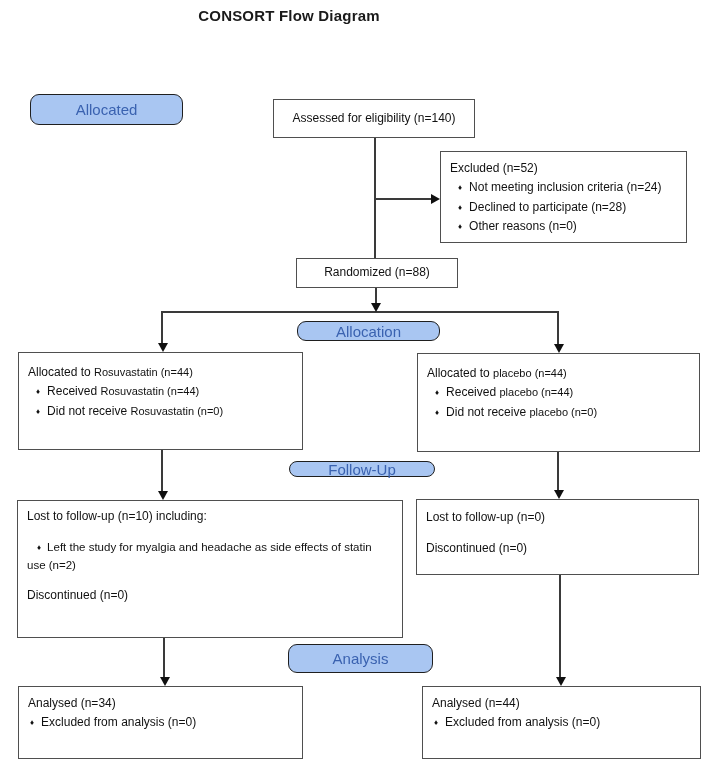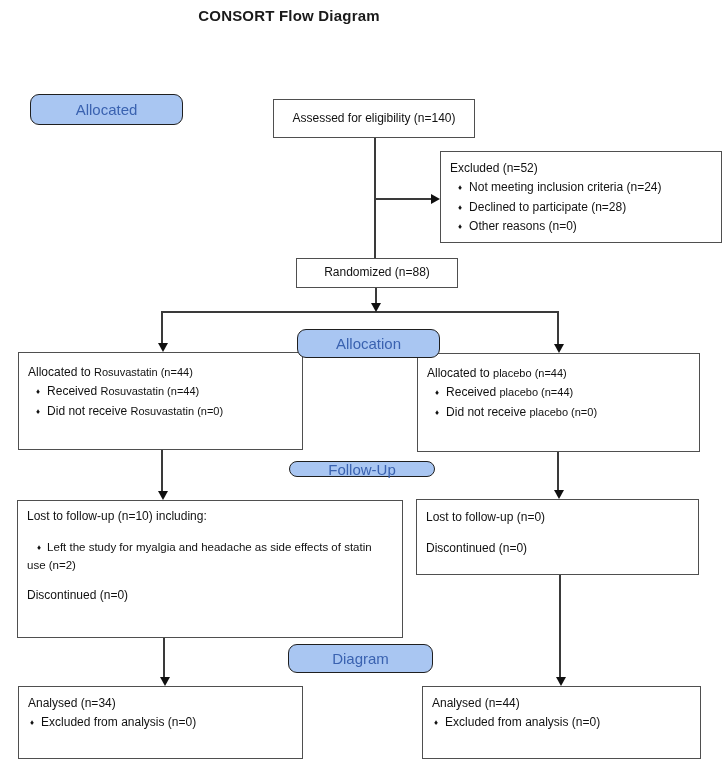--- a/index.html
+++ b/index.html
@@ -63,35 +63,35 @@
   <div class="arr-d" style="left:553.5px;top:490px;"></div>
 
   <div class="vline" style="left:163px;top:638px;height:39px;"></div>
   <div class="arr-d" style="left:159.5px;top:677px;"></div>
   <div class="vline" style="left:559px;top:575px;height:102px;"></div>
   <div class="arr-d" style="left:555.5px;top:677px;"></div>
 
   <div class="stage" style="left:30px;top:94px;width:153px;height:31px;">
     <span>Allocated</span>
   </div>
-  <div class="stage" style="left:297px;top:329px;width:143px;height:29px;">
+  <div class="stage" style="left:297px;top:321px;width:143px;height:20px;">
     <span>Allocation</span>
   </div>
   <div class="stage" style="left:289px;top:461px;width:146px;height:16px;">
     <span>Follow-Up</span>
   </div>
   <div class="stage" style="left:288px;top:644px;width:145px;height:29px;">
-    <span>Diagram</span>
+    <span>Analysis</span>
   </div>
 
   <div class="wbox center" style="left:273px;top:99px;width:202px;height:39px;">
     <span>Assessed for eligibility (n=140)</span>
   </div>
 
-  <div class="wbox pad" style="left:440px;top:151px;width:282px;height:92px;">
+  <div class="wbox pad" style="left:440px;top:151px;width:247px;height:92px;">
     <div>Excluded (n=52)</div>
     <div class="bullet-line">
       <span class="bullet">♦</span>
       <span>Not meeting inclusion criteria (n=24)</span>
     </div>
     <div class="bullet-line">
       <span class="bullet">♦</span>
       <span>Declined to participate (n=28)</span>
     </div>
     <div class="bullet-line">

